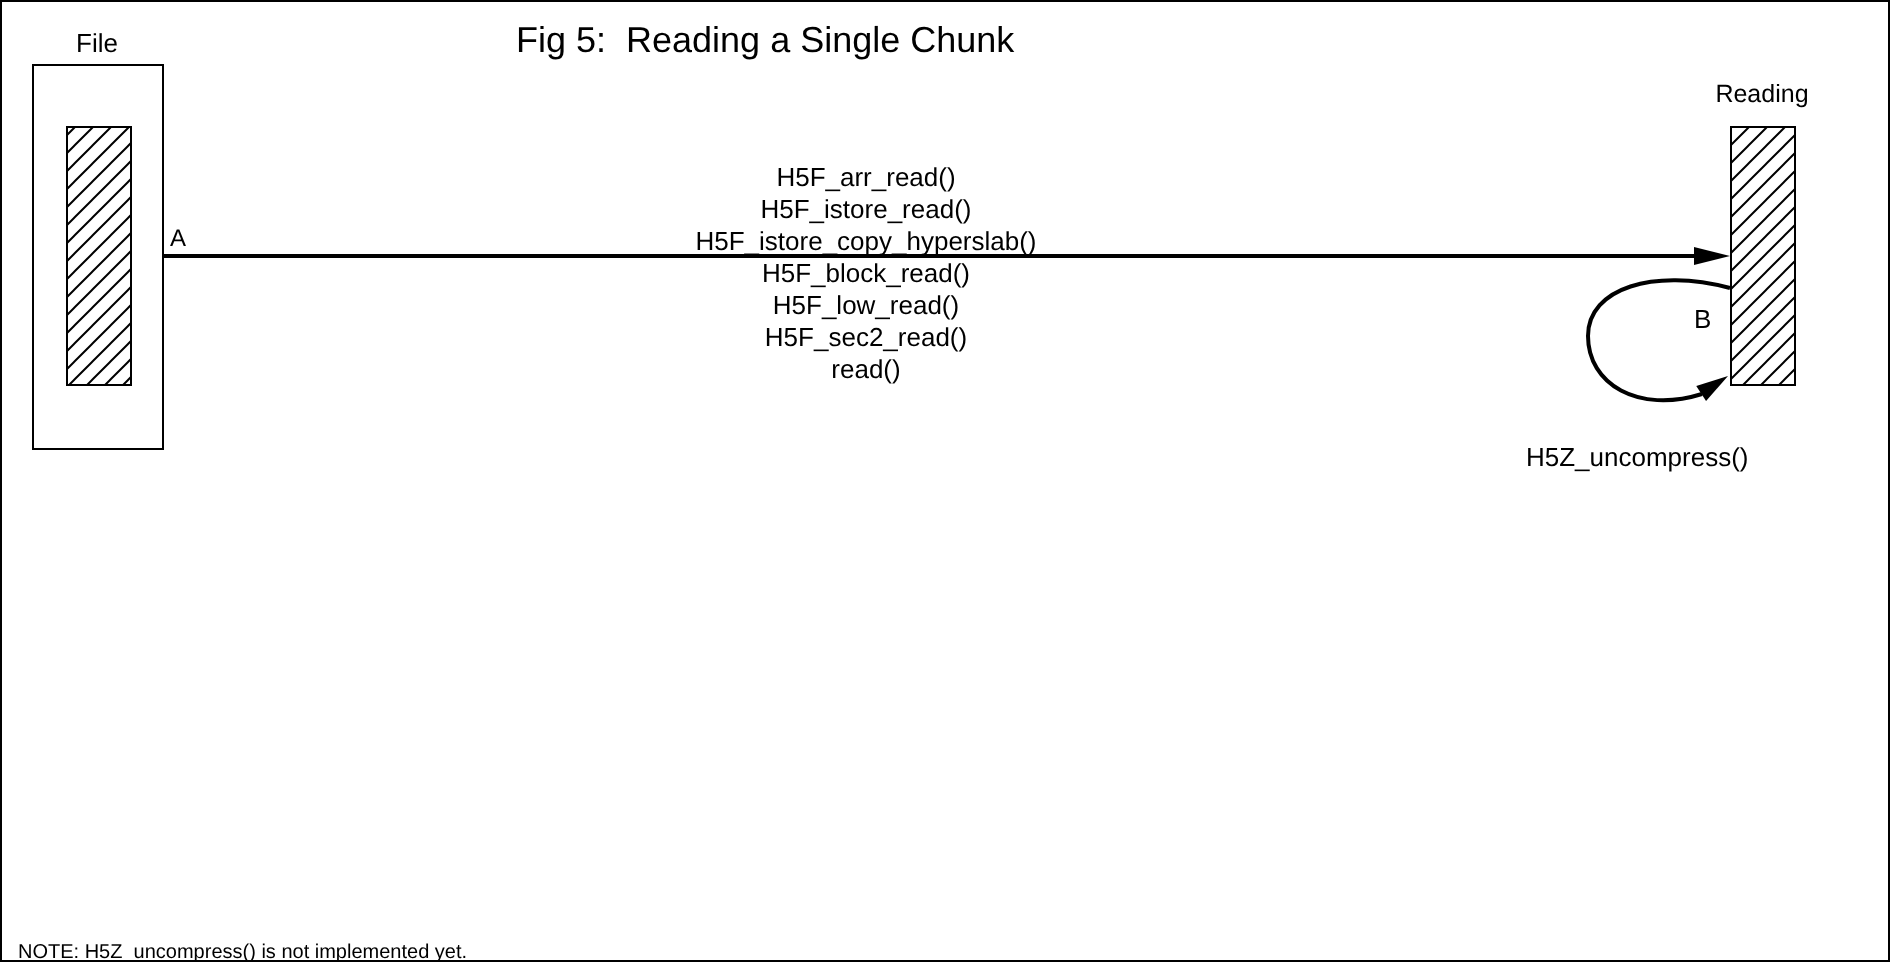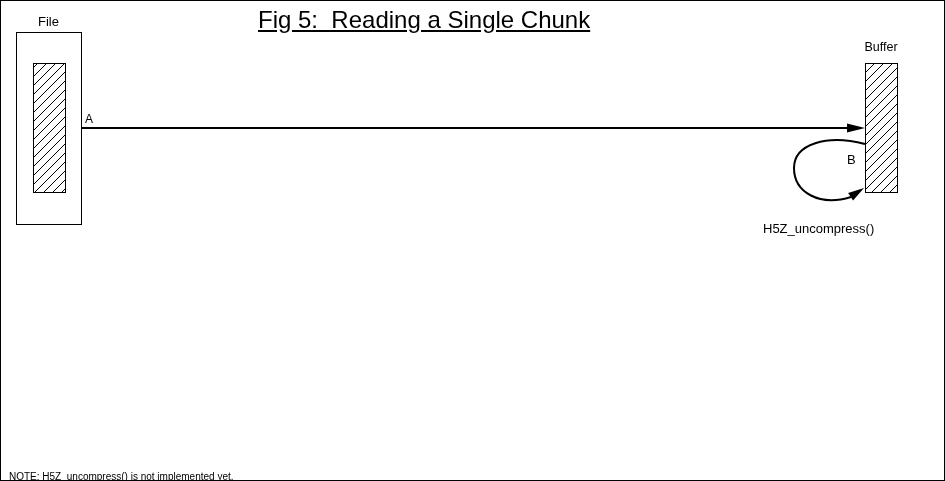--- a/index.html
+++ b/index.html
@@ -19,24 +19,23 @@
   }
   .shapes {
     position: absolute;
     left: 0;
     top: 0;
   }
   .abs { position: absolute; }
   .figure-title {
     left: 257px;
     top: 6px;
-    font-size: 24px;
+    font-size: 18px;
     line-height: 26px;
     white-space: pre;
-    text-decoration: underline;
   }
   .file-label {
     left: 15px;
     top: 13px;
     width: 65px;
     text-align: center;
     font-size: 13px;
     line-height: 15px;
   }
   .buffer-label {
@@ -101,23 +100,32 @@
     <line x1="81" y1="127" x2="848" y2="127" stroke="#000000" stroke-width="2"></line>
     <polygon points="864,127 846,122.5 846,131.5" fill="#000000"></polygon>
 
     <path d="M 864,143 C 826,133 793,143 793,167 C 793,191 818,206 850,196" fill="none" stroke="#000000" stroke-width="2"></path>
     <polygon points="863,187 847,182.5 847,191.5" fill="#000000" transform="rotate(-33 863 187)"></polygon>
   </svg>
 
   <div class="abs figure-title">Fig 5:  Reading a Single Chunk</div>
 
   <div class="abs file-label">File</div>
-  <div class="abs buffer-label">Buffer</div>
+  <div class="abs buffer-label">Reading</div>
 
   <div class="abs a-label">A</div>
   <div class="abs b-label">B</div>
 
+  <div class="abs callstack">
+    <div>H5F_arr_read()</div>
+    <div>H5F_istore_read()</div>
+    <div>H5F_istore_copy_hyperslab()</div>
+    <div>H5F_block_read()</div>
+    <div>H5F_low_read()</div>
+    <div>H5F_sec2_read()</div>
+    <div>read()</div>
+  </div>
 
   <div class="abs h5z-label">H5Z_uncompress()</div>
 
   <div class="abs note">NOTE: H5Z_uncompress() is not implemented yet.</div>
 
 </div>
 
 </body></html>

